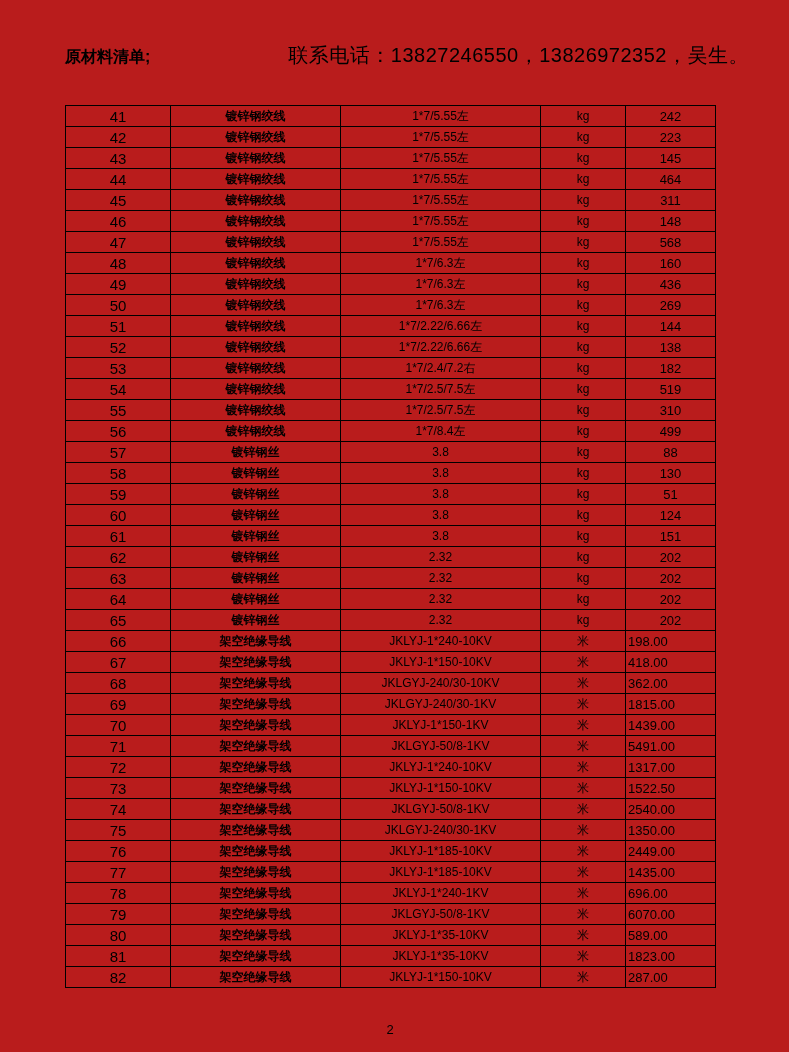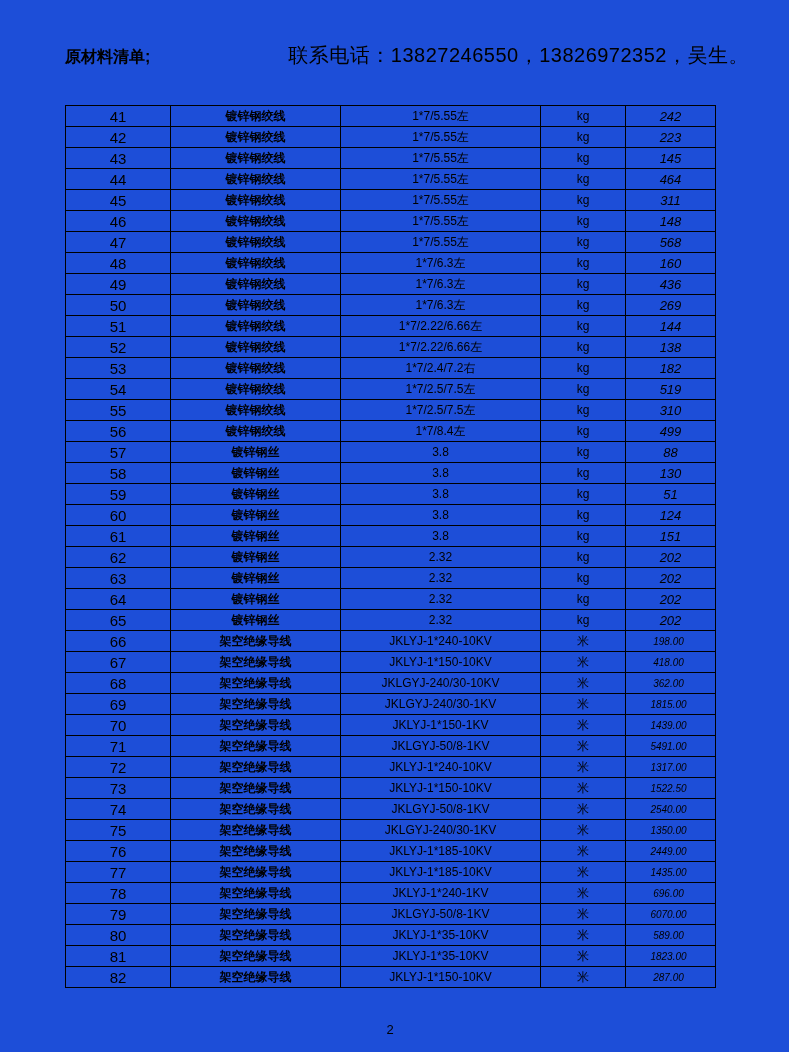--- a/index.html
+++ b/index.html
@@ -6,21 +6,21 @@
     margin: 0;
     padding: 0;
     background: #e8e8e8;
     font-family: "Liberation Sans", sans-serif;
   }
   .page {
     position: relative;
     width: 789px;
     height: 1052px;
     margin: 0 auto;
-    background: #1d4ed8;
+    background: #b91c1c;
     overflow: hidden;
     box-sizing: border-box;
   }
   .header {
     position: absolute;
     top: 42px;
     left: 65px;
     right: 40px;
     display: flex;
     align-items: baseline;
@@ -57,25 +57,25 @@
     text-align: center;
     vertical-align: middle;
     color: #000;
     overflow: hidden;
     white-space: nowrap;
   }
   td.col-no   { font-size: 15px; }
   td.col-name { font-size: 12px; font-weight: bold; }
   td.col-spec { font-size: 12px; }
   td.col-unit { font-size: 12px; }
-  td.col-qty  { font-size: 13px; font-style: italic; }
+  td.col-qty  { font-size: 13px; }
   td.col-qty.right {
-    text-align: center;
+    text-align: left;
     padding-right: 6px;
-    font-size: 10px;
+    font-size: 13px;
     font-weight: normal;
   }
   .page-number {
     position: absolute;
     top: 1022px;
     left: 65px;
     width: 650px;
     text-align: center;
     font-size: 13px;
     color: #000;

